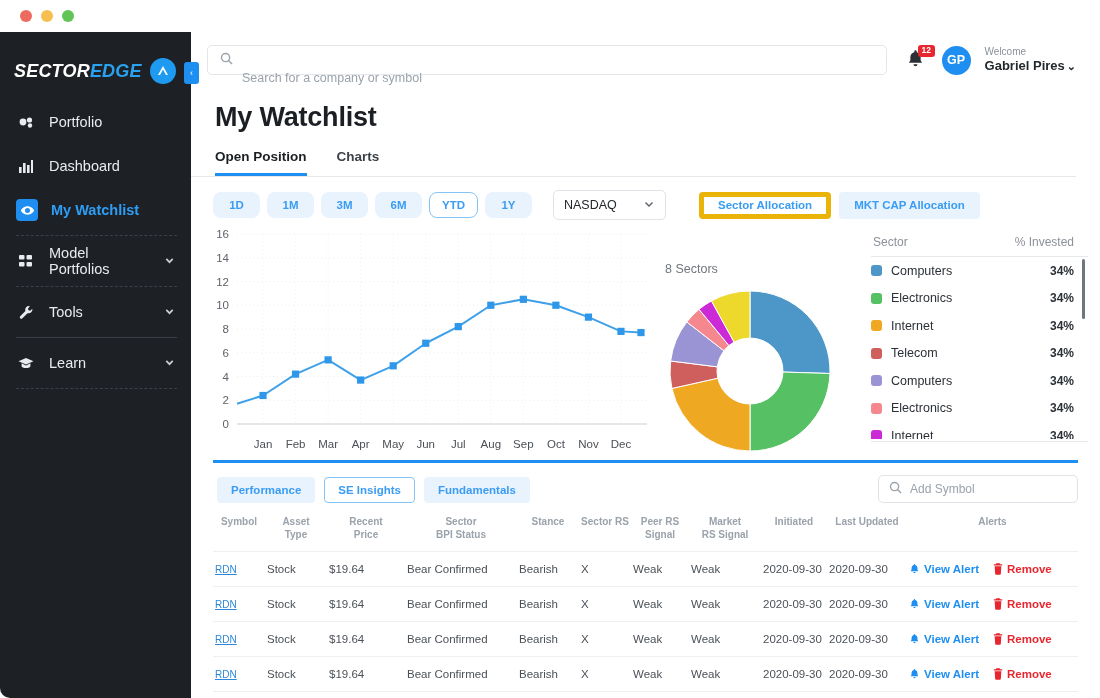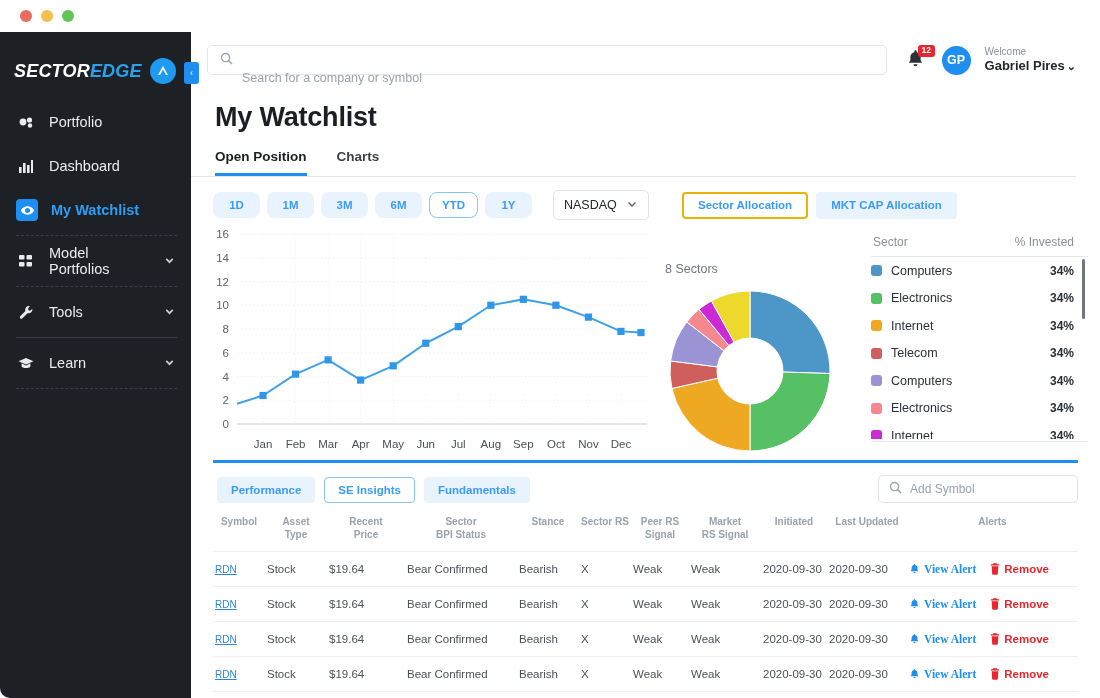--- a/index.html
+++ b/index.html
@@ -112,31 +112,31 @@
   
   .controls { display: flex; align-items: center; padding: 13px 0 0 22px; gap: 7px; }
   .pill {
     min-width: 47px; height: 26px; border-radius: 8px; background: #e8f3fe;
     color: #3a9cf3; font-size: 11.5px; font-weight: 700;
     display: flex; align-items: center; justify-content: center;
     padding: 0 12px; cursor: pointer; border: 1px solid transparent; text-align: center;
   }
   .pill.active { background: #ffffff; border: 1px solid #86c4f7; }
   .select {
-    margin-left: 14px; width: 96px; height: 30px; border: 1px solid #dfe3e7; border-radius: 5px;
+    margin-left: 14px; width: 113px; height: 30px; border: 1px solid #dfe3e7; border-radius: 5px;
     display: flex; align-items: center; justify-content: space-between;
     padding: 13px 10px; font-size: 12.5px; color: #22272b; background: #fff; cursor: pointer;
   }
   .alloc-row { display: flex; gap: 8px; margin-left: 26px; }
   .alloc-pill {
     height: 27px; border-radius: 4px; background: #e8f3fe; color: #3a9cf3;
     font-size: 11.5px; font-weight: 700; display: flex; align-items: center;
     justify-content: center; padding: 0 14px; cursor: pointer; border: 1px solid transparent;
   }
-  .alloc-pill.active { background: #ffffff; border: 2px solid #eab308; }
+  .alloc-pill.active { background: #ffffff; border: 5px solid #eab308; }
 
   
   .charts { display: flex; padding: 8px 0 0 0; height: 232px; }
   .linechart { width: 460px; padding-left: 8px; }
   .donut-wrap { width: 210px; padding-left: 4px; margin-top: 28px; }
   .donut-title { font-size: 12.5px; color: #6f767d; padding: 6px 0 0 10px; }
   .legend { flex: 1; padding: 4px 12px 0 10px; position: relative; }
   .legend-head {
     display: flex; justify-content: space-between; font-size: 12px;
     color: #8b9199; padding: 3px 14px 7px 2px; border-bottom: 1px solid #e6e9ec;
@@ -173,21 +173,21 @@
   table.wl { width: 100%; border-collapse: collapse; margin-top: 9px; table-layout: fixed; }
   table.wl th {
     font-size: 10px; color: #9aa2ab; font-weight: 700; text-align: center;
     padding: 4px 2px 10px 2px; vertical-align: top; line-height: 1.25;
   }
   table.wl td {
     font-size: 11.5px; color: #4b5157; padding: 11px 2px; text-align: left;
     border-top: 1px solid #edeff1; white-space: nowrap;
   }
   .sym { color: #2e86d8; text-decoration: underline; cursor: pointer; font-size: 10px; }
-  .viewalert { color: #1e8ff0; font-weight: 700; cursor: pointer; display: inline-flex; align-items: center; gap: 4px; font-family: Liberation Serif, serif; }
+  .viewalert { color: #1e8ff0; font-weight: 700; cursor: pointer; display: inline-flex; align-items: center; gap: 4px; }
   .remove { color: #e8262f; font-weight: 700; cursor: pointer; display: inline-flex; align-items: center; gap: 4px; margin-left: 14px; }
   .act-cell { display: flex; align-items: center; }
 </style>
 </head>
 <body>
 
 <div class="window">
 
   <div class="titlebar">
     <span class="dot red"></span>

